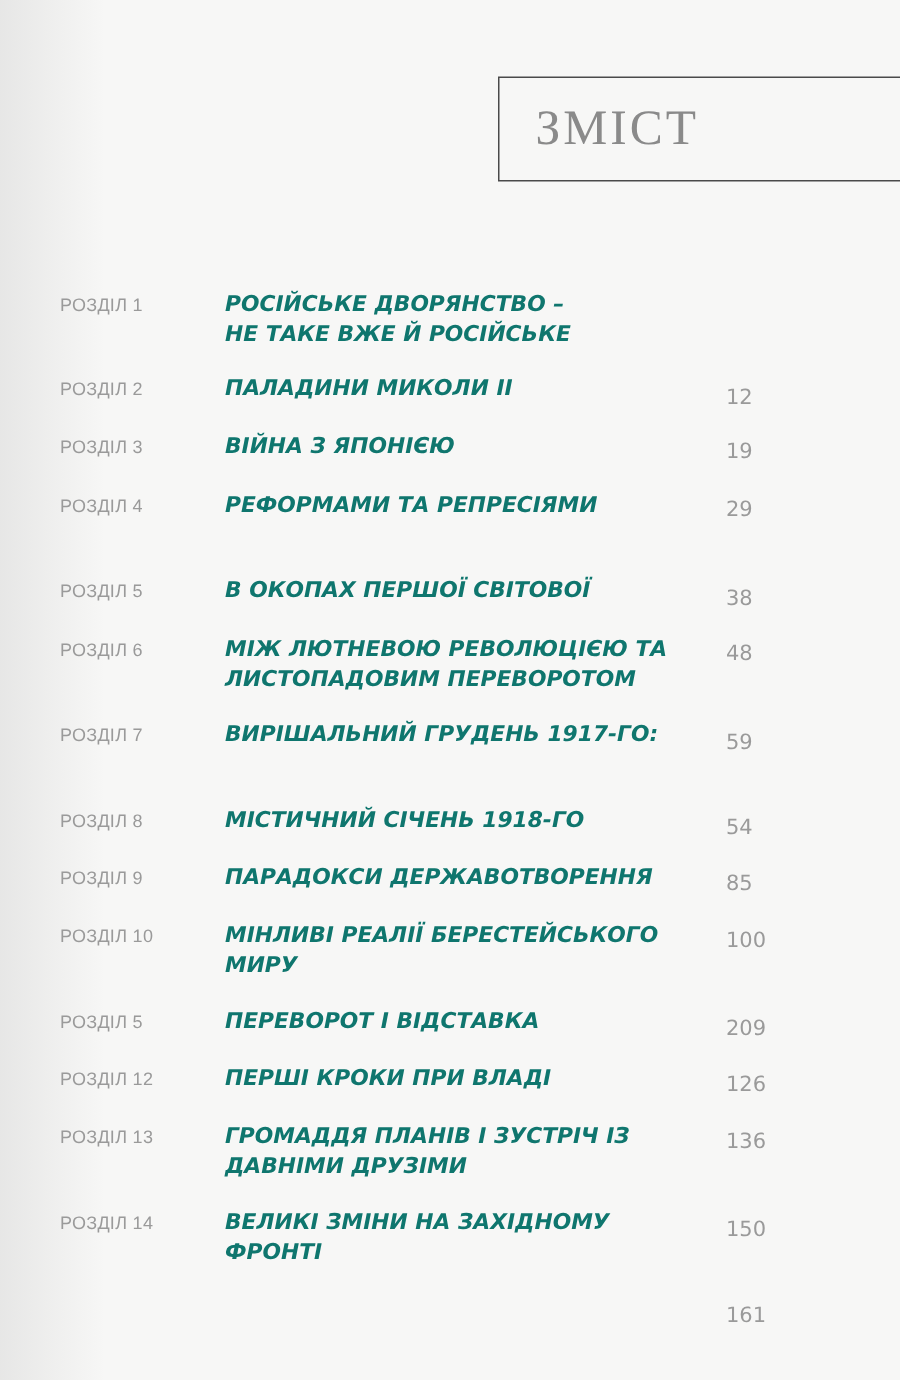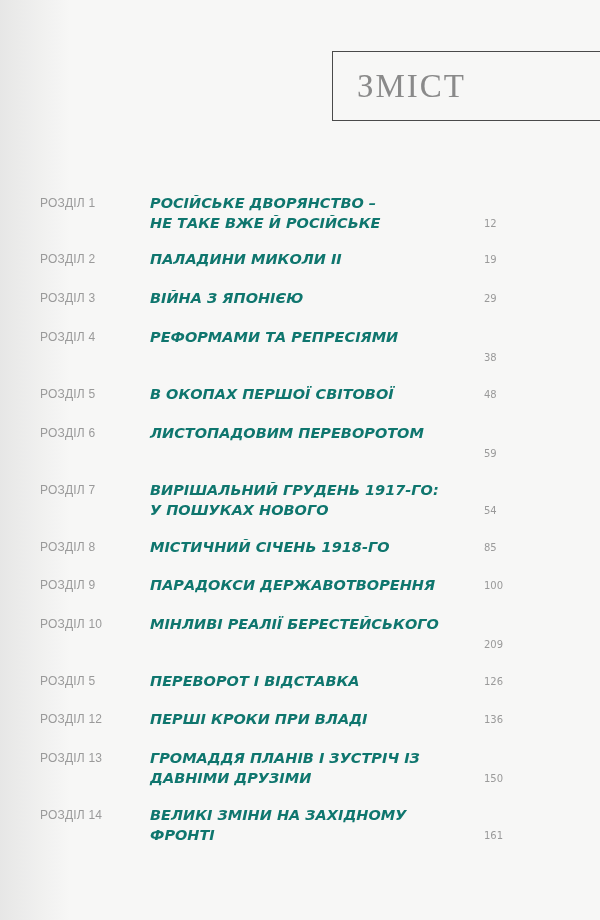--- a/index.html
+++ b/index.html
@@ -70,24 +70,25 @@
       white-space: nowrap;
       font-style: italic;
     }
     .chapter-title span {
       display: block;
     }
     .chapter-page {
       position: absolute;
       left: 484px;
       font-family: "DejaVu Sans", sans-serif;
-      font-size: 10px;
+      font-size: 14px;
       line-height: 19px;
       color: #9a9a9a;
       white-space: nowrap;
+      margin-top: 42px;
     }
   </style>
 </head>
 <body>
 
 <div class="page-shadow"></div>
 
 <div class="title-box">
   <div class="title-text">ЗМІСТ</div>
 </div>
@@ -131,30 +132,30 @@
     <div class="chapter-label">РОЗДІЛ 5</div>
     <div class="chapter-title">
       <span>В ОКОПАХ ПЕРШОЇ СВІТОВОЇ</span>
     </div>
     <div class="chapter-page" style="top:0">48</div>
   </div>
 
   <div class="toc-row" style="top:424px">
     <div class="chapter-label">РОЗДІЛ 6</div>
     <div class="chapter-title">
+      <span>МІЖ ЛЮТНЕВОЮ РЕВОЛЮЦІЄЮ ТА</span>
       <span>ЛИСТОПАДОВИМ ПЕРЕВОРОТОМ</span>
     </div>
     <div class="chapter-page" style="top:19.5px">59</div>
   </div>
 
   <div class="toc-row" style="top:481px">
     <div class="chapter-label">РОЗДІЛ 7</div>
     <div class="chapter-title">
       <span>ВИРІШАЛЬНИЙ ГРУДЕНЬ 1917-ГО:</span>
-      <span>У ПОШУКАХ НОВОГО</span>
     </div>
     <div class="chapter-page" style="top:19.5px">54</div>
   </div>
 
   <div class="toc-row" style="top:538px">
     <div class="chapter-label">РОЗДІЛ 8</div>
     <div class="chapter-title">
       <span>МІСТИЧНИЙ СІЧЕНЬ 1918-ГО</span>
     </div>
     <div class="chapter-page" style="top:0">85</div>
@@ -165,20 +166,21 @@
     <div class="chapter-title">
       <span>ПАРАДОКСИ ДЕРЖАВОТВОРЕННЯ</span>
     </div>
     <div class="chapter-page" style="top:0">100</div>
   </div>
 
   <div class="toc-row" style="top:615px">
     <div class="chapter-label">РОЗДІЛ 10</div>
     <div class="chapter-title">
       <span>МІНЛИВІ РЕАЛІЇ БЕРЕСТЕЙСЬКОГО</span>
+      <span>МИРУ</span>
     </div>
     <div class="chapter-page" style="top:19.5px">209</div>
   </div>
 
   <div class="toc-row" style="top:672px">
     <div class="chapter-label">РОЗДІЛ 5</div>
     <div class="chapter-title">
       <span>ПЕРЕВОРОТ І ВІДСТАВКА</span>
     </div>
     <div class="chapter-page" style="top:0">126</div>

